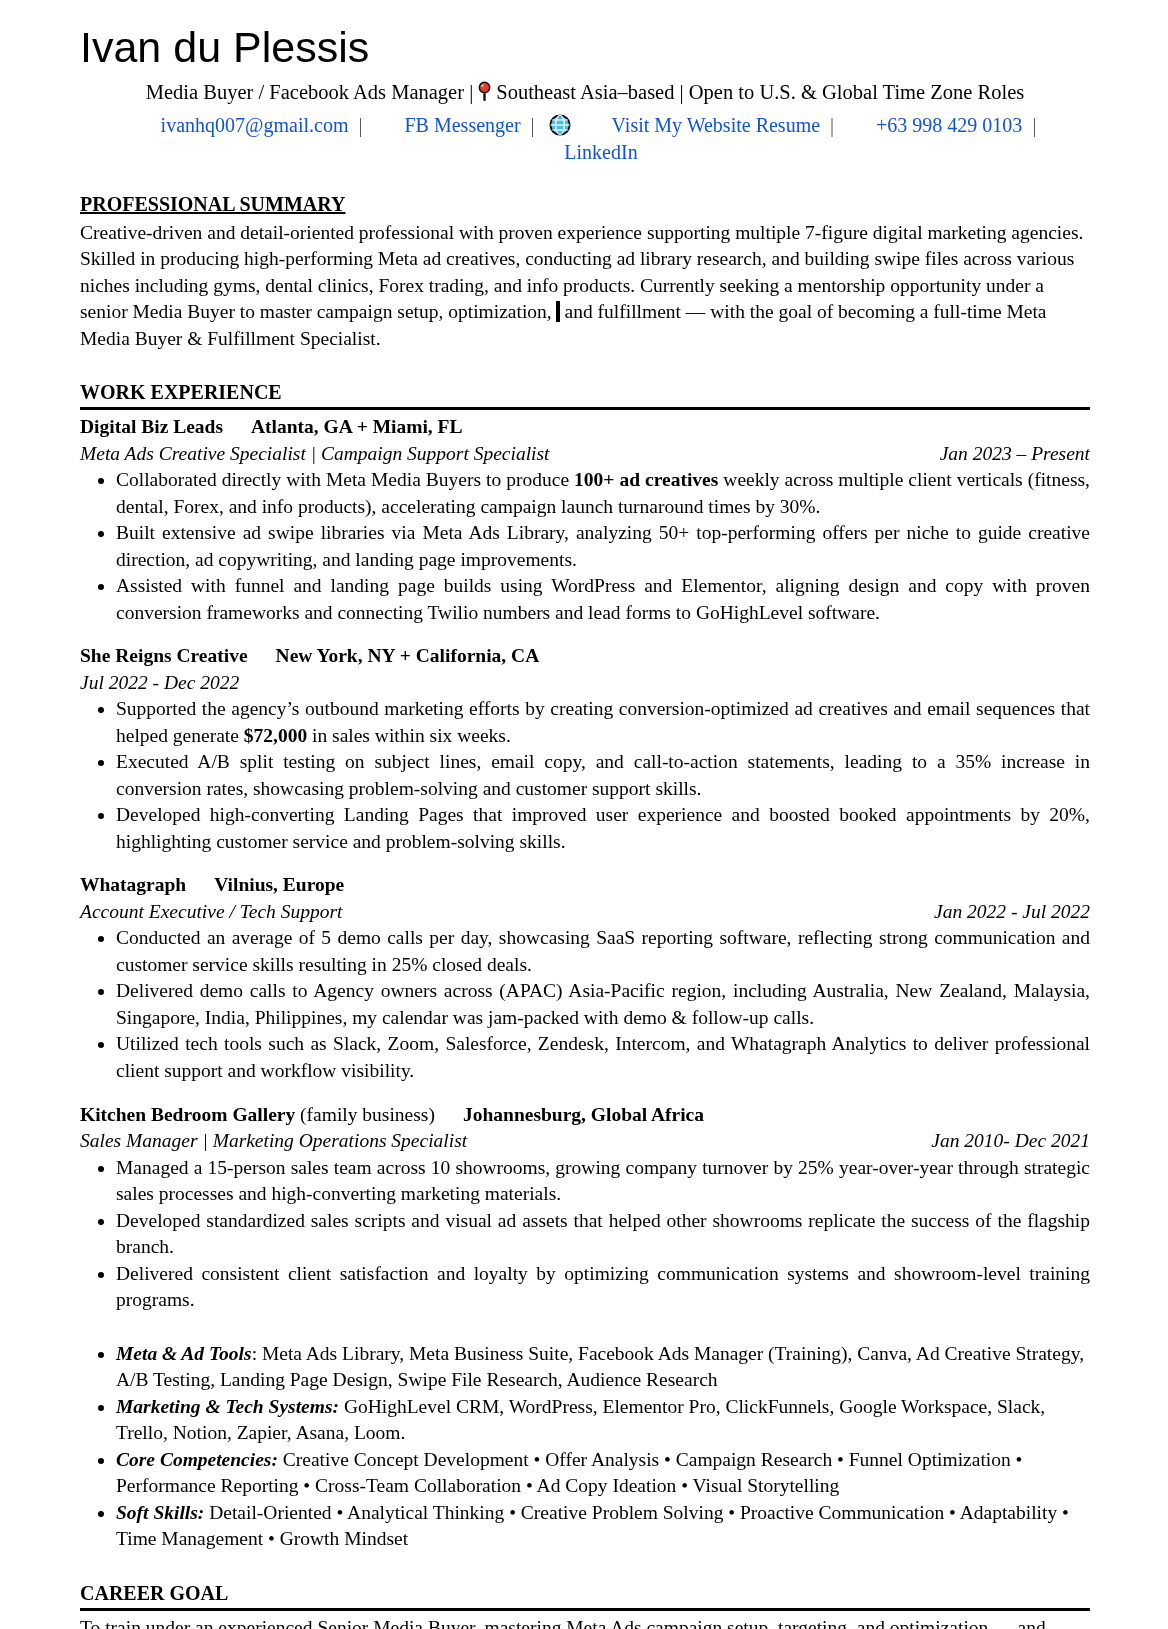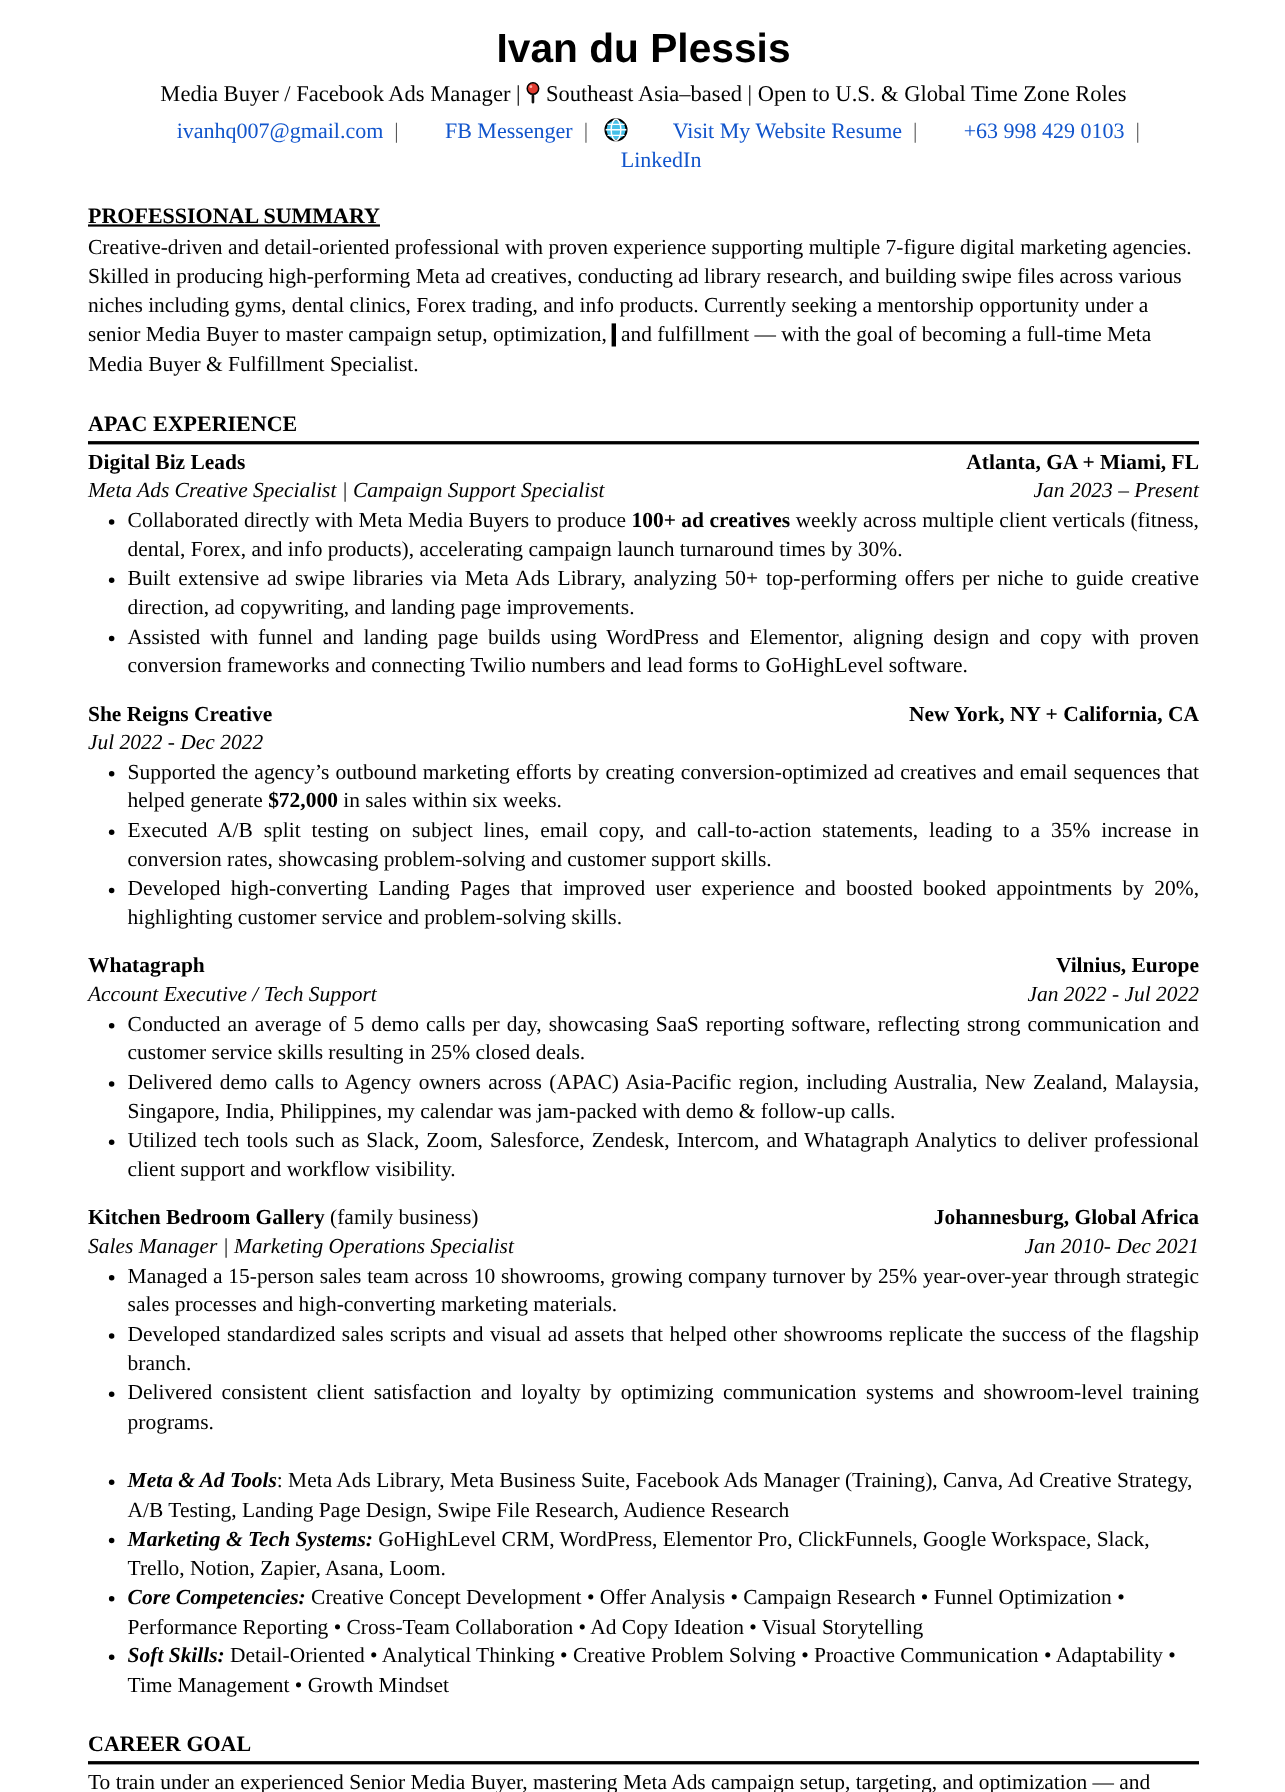--- a/index.html
+++ b/index.html
@@ -11,43 +11,43 @@
     font-family: "Liberation Serif", serif;
     font-size: 19.5px;
     line-height: 1.36;
     color: #000;
     background: #fff;
   }
 
   
   .name {
     font-family: "Liberation Sans", sans-serif;
-    font-size: 37px;
-    font-weight: bold;
-    text-align: center;
+    font-size: 43px;
+    font-weight: normal;
+    text-align: left;
     margin: 0 0 8px 0;
     line-height: 1.1;
   }
   .tagline { text-align: center; font-size: 20.5px; margin-bottom: 5px; }
   .contact { text-align: center; font-size: 20px; }
   .contact a { color: #1155cc; text-decoration: none; cursor: pointer; margin-left: 32px; }
   .sep { color: #595959; margin: 0 5px; }
   .icon-inline { vertical-align: -4px; margin: 0 4px; }
 
   
   section { margin-top: 27px; }
   section.first { margin-top: 24px; }
   h2 { font-size: 20px; font-weight: bold; margin: 0; line-height: 1.3; }
   .underlined { text-decoration: underline; text-decoration-thickness: 2px; margin-bottom: 3px; }
   .ruled { border-bottom: 3px solid #000; padding-bottom: 2px; margin-bottom: 4px; }
   p { margin: 0; }
 
   
   .job + .job { margin-top: 17px; }
-  .job-line1 { display: flex; justify-content: space-between; font-weight: bold; }
+  .job-line1 { display: flex; justify-content: flex-start; font-weight: bold; gap: 28px; }
   .job-line1 .company-suffix { font-weight: normal; }
   .job-line2 { display: flex; justify-content: space-between; font-style: italic; }
 
   ul { margin: 0; padding-left: 36px; }
   ul.work-bullets li { text-align: justify; }
   ul.skills-list li { text-align: left; }
   li { padding-left: 0; }
   .bi { font-weight: bold; font-style: italic; }
 
   
@@ -95,21 +95,21 @@
       <a>LinkedIn</a>
     </div>
   </header>
 
   <section class="first">
     <h2 class="underlined">PROFESSIONAL SUMMARY</h2>
     <p><span>Creative-driven and detail-oriented professional with proven experience supporting multiple 7-figure digital marketing agencies. Skilled in producing high-performing Meta ad creatives, conducting ad library research, and building swipe files across various niches including gyms, dental clinics, Forex trading, and info products. Currently seeking a mentorship opportunity under a senior Media Buyer to master campaign setup, optimization,</span><span class="cursor"></span> <span>and fulfillment — with the goal of becoming a full-time Meta Media Buyer &amp; Fulfillment Specialist.</span></p>
   </section>
 
   <section>
-    <h2 class="ruled">APAC EXPERIENCE</h2>
+    <h2 class="ruled">WORK EXPERIENCE</h2>
 
     <div class="job">
       <div class="job-line1">
         <span><b>Digital Biz Leads</b><span class="company-suffix"></span></span>
         <span>Atlanta, GA + Miami, FL</span>
       </div>
       <div class="job-line2">
         <span>Meta Ads Creative Specialist | Campaign Support Specialist</span>
         <span>Jan 2023 – Present</span>
       </div>

